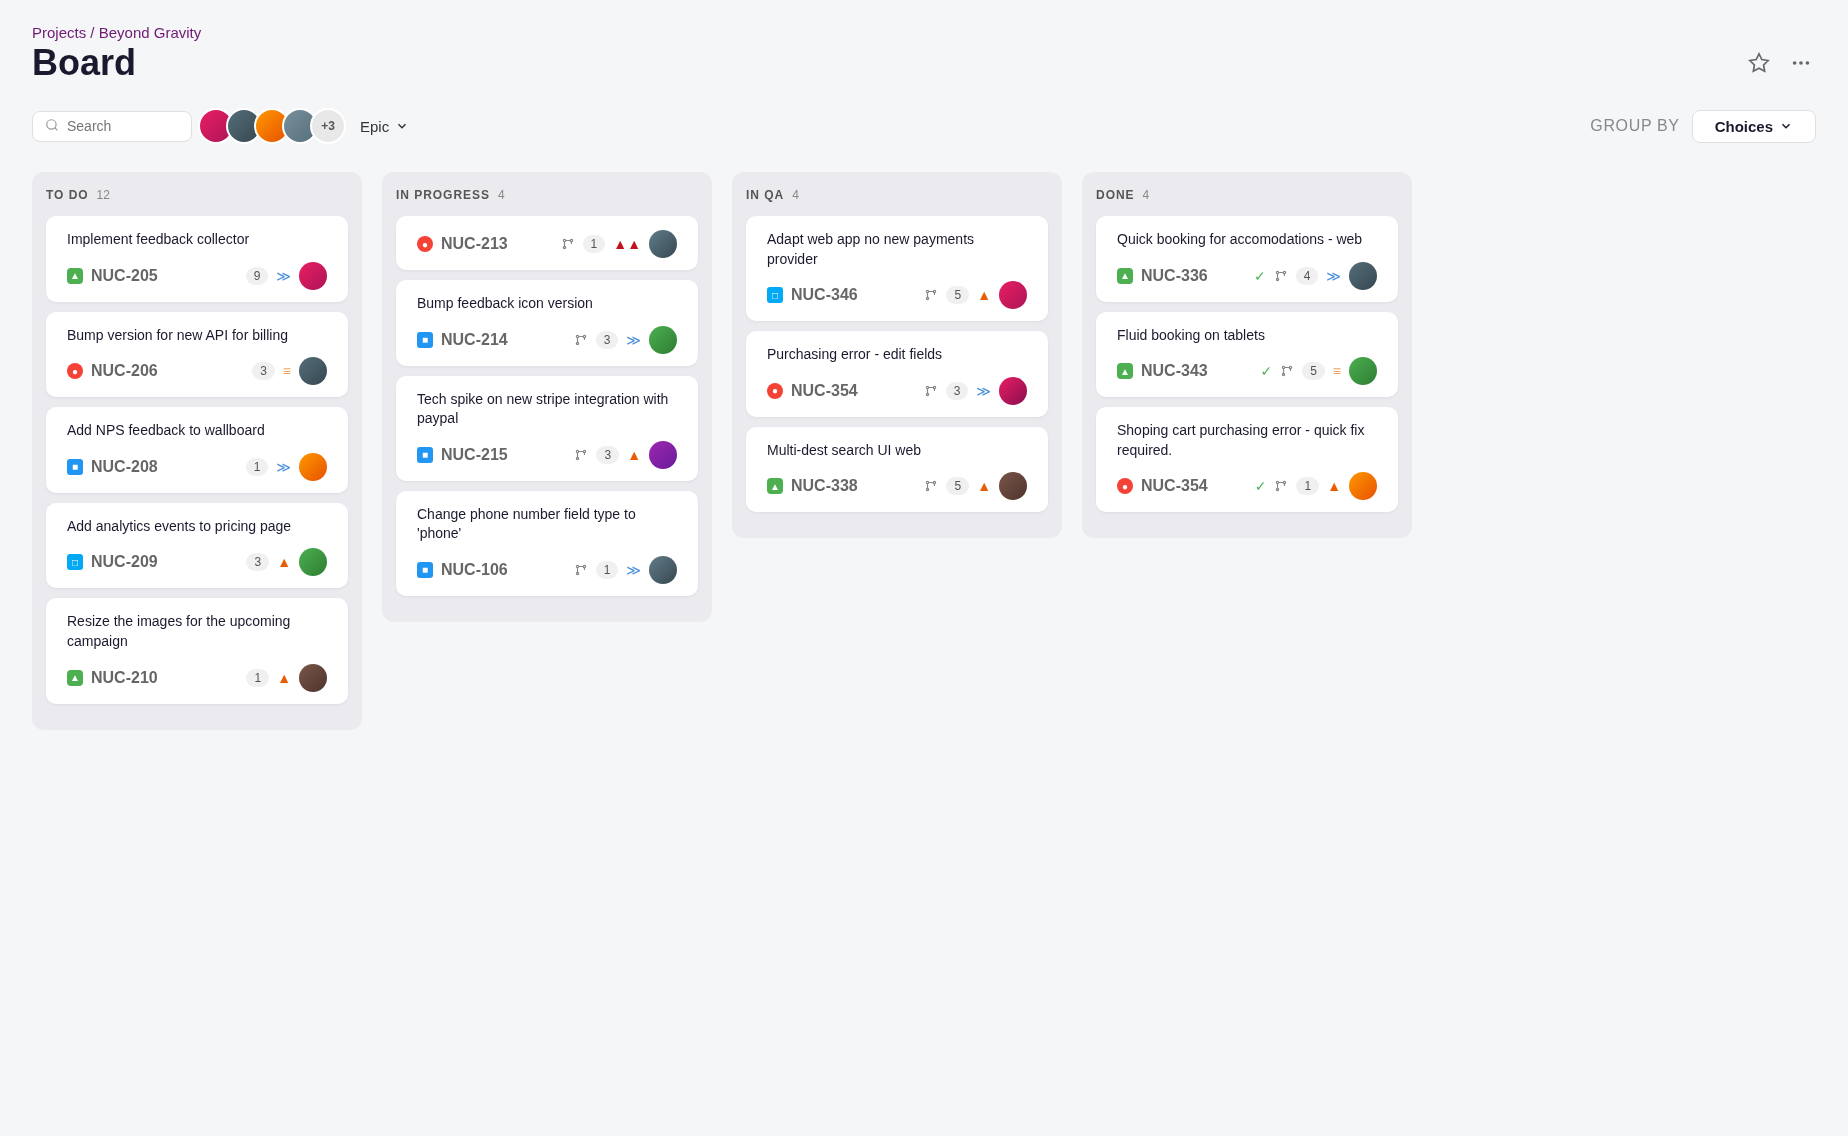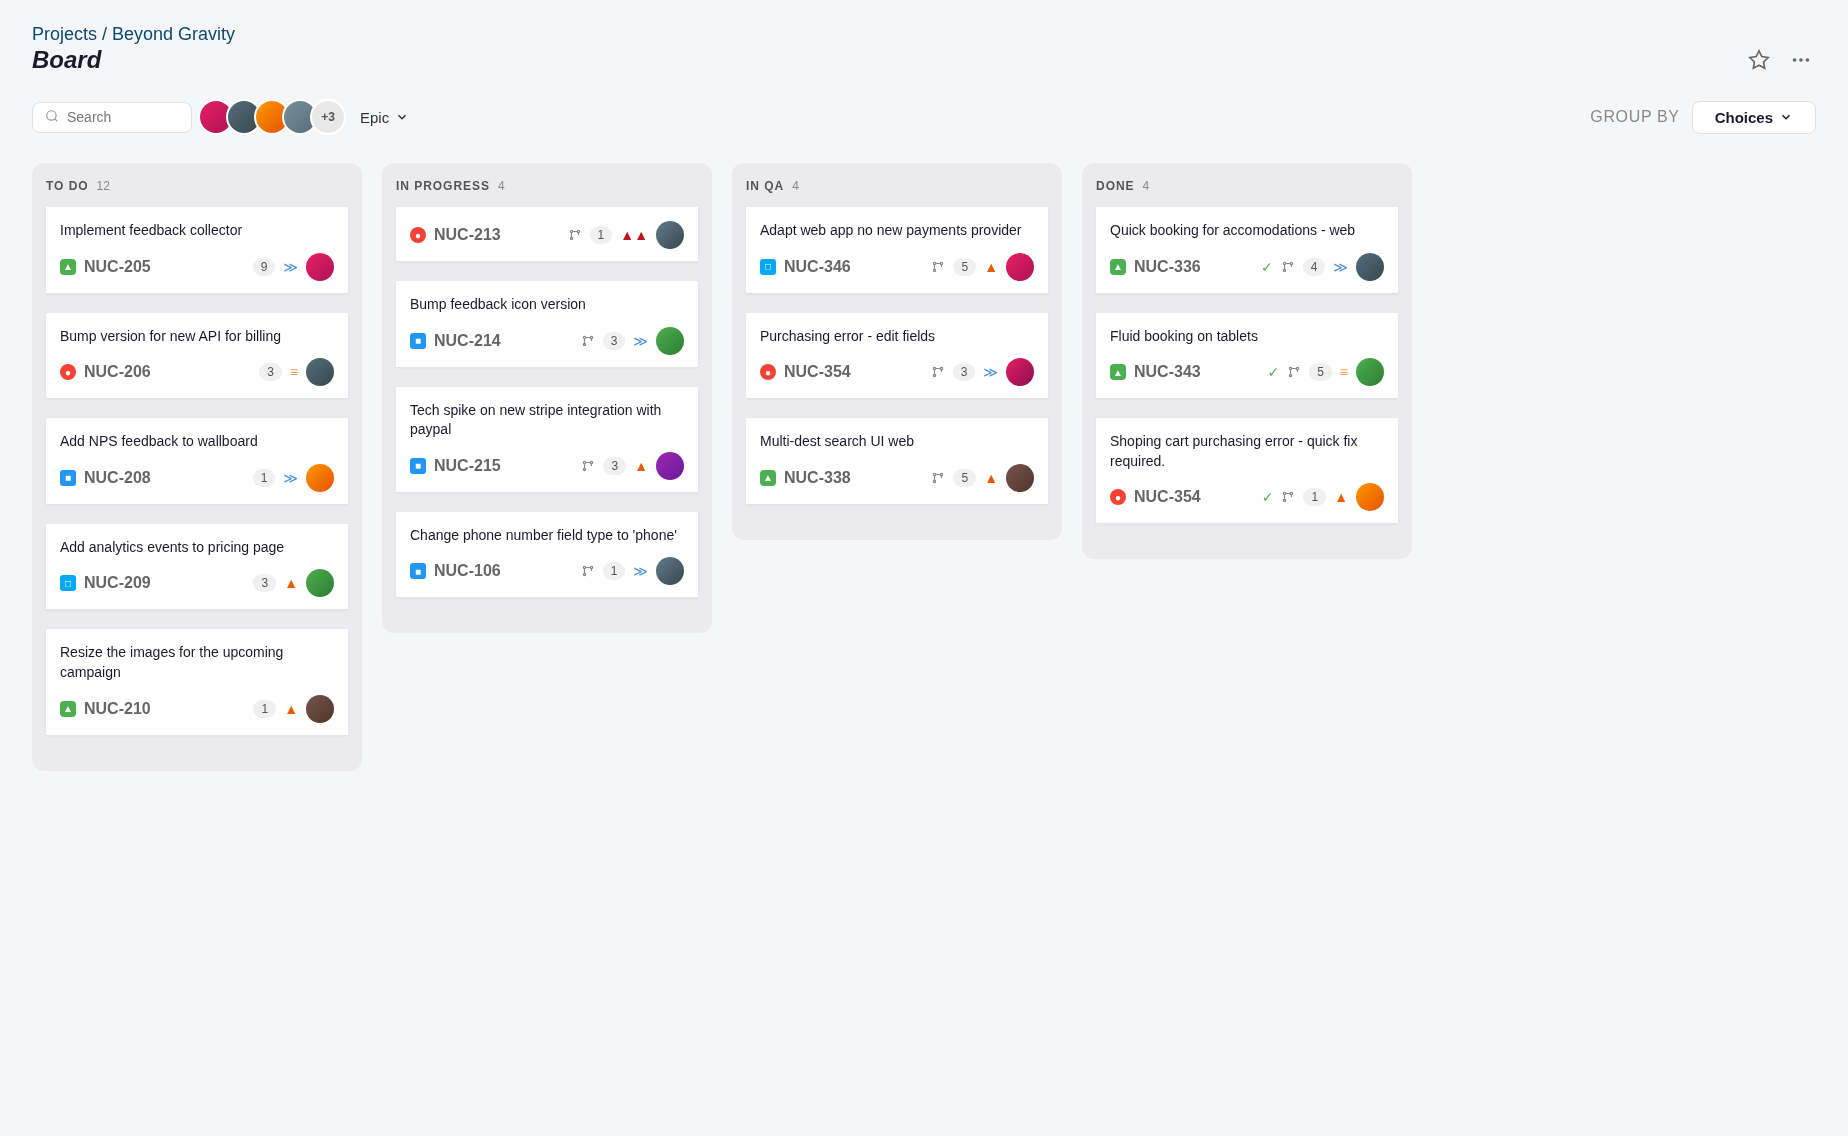--- a/index.html
+++ b/index.html
@@ -10,24 +10,23 @@
       min-height: 1136px;
       padding: 24px 32px;
     }
     .page-header {
       display: flex;
       align-items: center;
       justify-content: space-between;
       margin-bottom: 24px;
     }
     .page-title {
-      font-size: 24px;
+      font-size: 36px;
       font-weight: 700;
       color: #1a1a2e;
-      font-style: italic;
     }
     .header-actions {
       display: flex;
       align-items: center;
       gap: 12px;
     }
     .icon-btn {
       background: none;
       border: none;
       cursor: pointer;
@@ -154,23 +153,23 @@
       letter-spacing: 0.08em;
       text-transform: uppercase;
     }
     .column-count {
       font-size: 12px;
       color: #888;
       font-weight: 500;
     }
     .card {
       background: #fff;
-      border-radius: 0;
-      padding: 14px 14px 12px;
-      margin-bottom: 20px;
+      border-radius: 10px;
+      padding: 14px 21px 12px;
+      margin-bottom: 10px;
       box-shadow: 0 1px 3px rgba(0,0,0,0.06);
       cursor: pointer;
     }
     .card-title {
       font-size: 14px;
       font-weight: 500;
       color: #1a1a2e;
       line-height: 1.4;
       margin-bottom: 12px;
     }
@@ -224,21 +223,21 @@
     
     .av1 { background: #e91e63; }
     .av2 { background: #9c27b0; }
     .av3 { background: #ff9800; }
     .av4 { background: #4caf50; }
   </style>
 </head>
 <body>
 
 <div>
-  <span style="font-size:18px;color:#0c4a6e;">Projects / Beyond Gravity</span>
+  <span style="font-size:15px;color:#701a75;">Projects / Beyond Gravity</span>
 </div>
 
 <div class="page-header">
   <h1 class="page-title">Board</h1>
   <div class="header-actions">
     <button class="icon-btn" title="Favorite">
       <svg width="22" height="22" viewBox="0 0 24 24" fill="none" stroke="currentColor" stroke-width="1.8">
         <polygon points="12,2 15.09,8.26 22,9.27 17,14.14 18.18,21.02 12,17.77 5.82,21.02 7,14.14 2,9.27 8.91,8.26"></polygon>
       </svg>
     </button>

